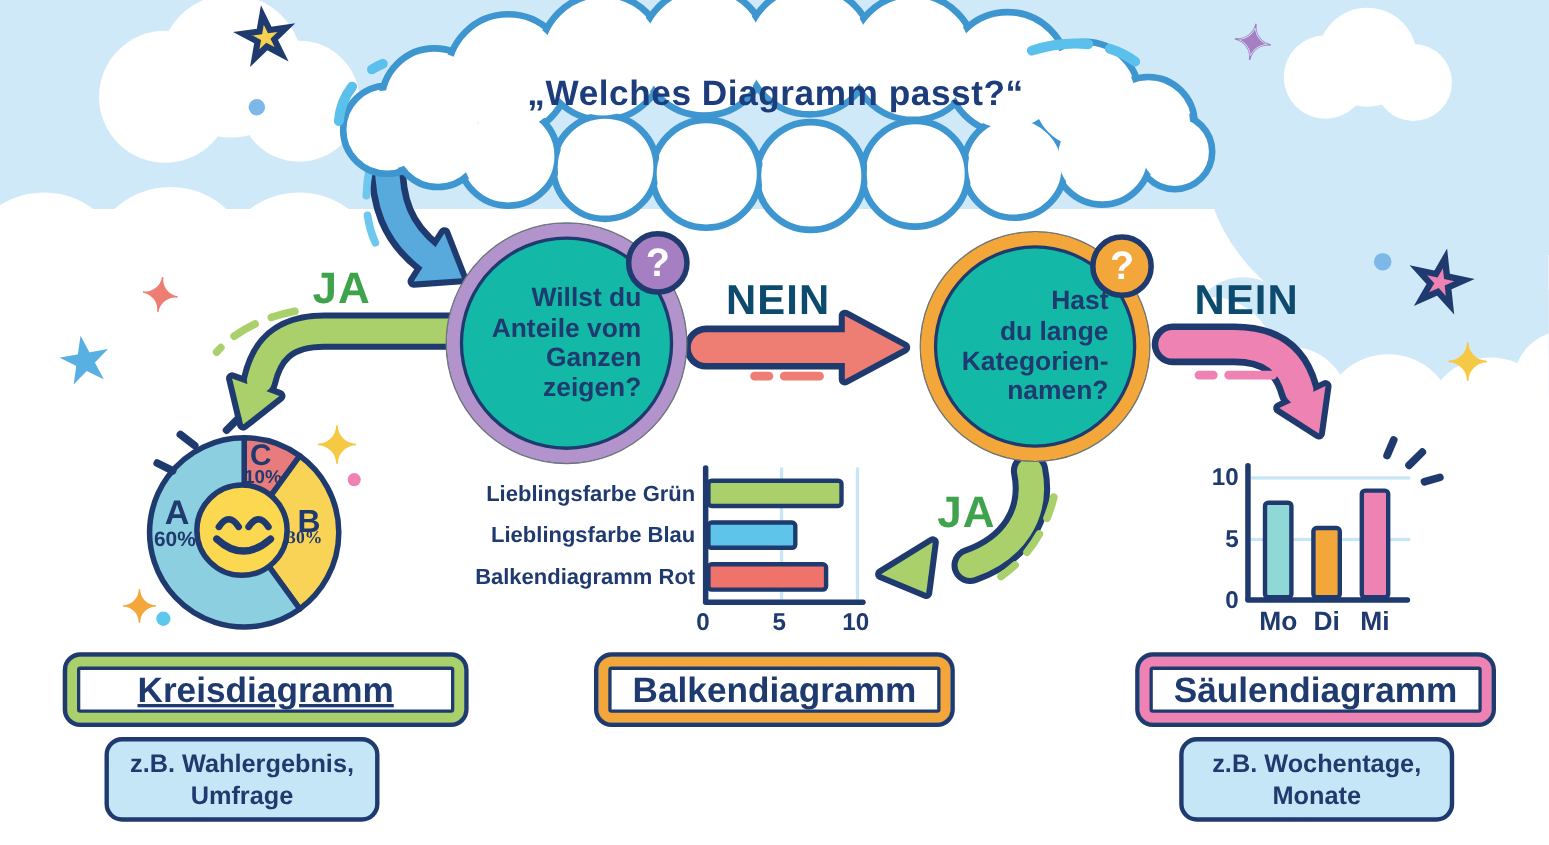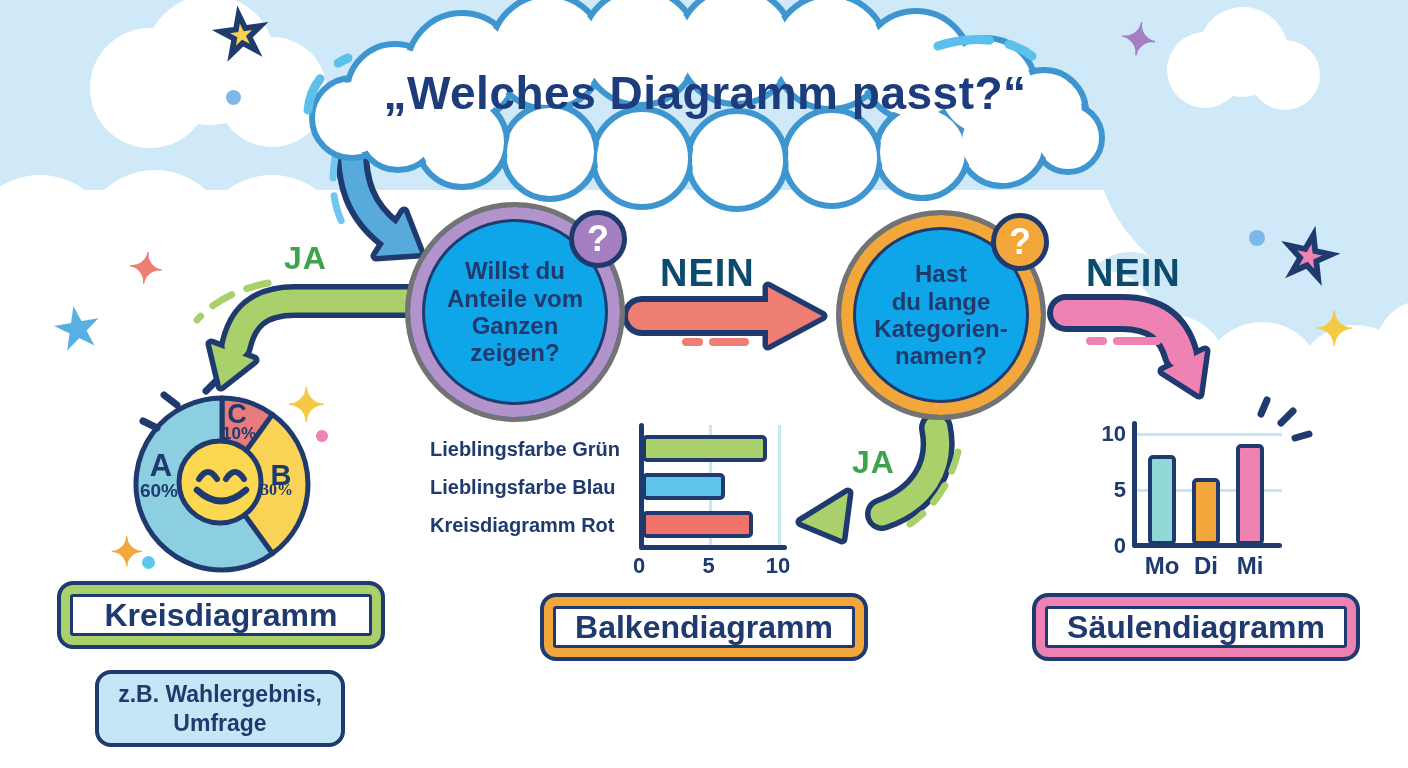--- a/index.html
+++ b/index.html
@@ -9,37 +9,37 @@
            background:#ffffff; font-weight:bold; color:#1f3a6e; }
   .abs  { position:absolute; }
   .circ { position:absolute; border-radius:50%; }
   .sky-part { background:#cfe9f8; z-index:0; }
   .cloud-puff-white { background:#ffffff; z-index:0; }
   .cloud-puff-blue  { background:#cfe9f8; z-index:0; }
   #gfx { position:absolute; left:0; top:0; z-index:1; }
   .spark { position:absolute; z-index:2; line-height:1; font-weight:bold; }
   .dot { position:absolute; border-radius:50%; z-index:2; }
   .ov { position:absolute; z-index:3; }
-  .title { width:750px; text-align:center; font-size:46px; letter-spacing:0.5px;
+  .title { width:750px; text-align:center; font-size:32px; letter-spacing:0.5px;
            color:#1c3c7c; }
-  .yesno { font-size:32px; letter-spacing:1px; }
+  .yesno { font-size:40px; letter-spacing:1px; }
   .ja   { color:#3fa34c; }
   .nein { color:#0c4a6e; font-size:38px; }
-  .qcircle { border-radius:50%; border:5px solid #737373; background:#0ea5e9;
+  .qcircle { border-radius:50%; border:1px solid #737373; background:#14b8a6;
              display:flex; align-items:center; justify-content:center;
-             text-align:center; }
+             text-align:right; }
   .qtext { font-size:24px; line-height:1.14; white-space:pre-line; color:#1f3a6e; }
   .qbadge { border-radius:50%; border:5px solid #1f3a6e; color:#fff;
             display:flex; align-items:center; justify-content:center;
             font-size:36px; width:58px; height:58px; }
   .pielab  { transform:translate(-50%,-50%); text-align:center; color:#1f3a6e; }
   .chart { }
   .axis  { position:absolute; background:#1f3a6e; border-radius:3px; }
   .grid  { position:absolute; background:#c8e6f4; }
-  .hrow-label { position:absolute; left:0; width:202px; 
+  .hrow-label { position:absolute; left:0; width:202px; text-align:right;
                 font-size:20px; color:#1f3a6e; }
   .hbar { position:absolute; border:4px solid #1f3a6e; border-radius:5px; height:27px; }
   .vbar { position:absolute; border:4px solid #1f3a6e; border-radius:5px; width:28px; }
   .tick { position:absolute; font-size:22px; color:#1f3a6e; text-align:center; }
   .vtick { position:absolute; font-size:22px; color:#1f3a6e; text-align:right; width:34px; }
   .vcat { position:absolute; font-size:24px; color:#1f3a6e; text-align:center; width:44px; }
   .namebox { height:68px; border:4px solid #1f3a6e; border-radius:16px; background:#fff;
              display:flex; align-items:center; justify-content:center;
              font-size:32px; color:#1f3a6e; }
   .exbox { top:670px; height:77px; background:#c5e6f6; border:4px solid #1f3a6e;
@@ -232,21 +232,21 @@
   <div class="ov chart" id="hchart" style="left:430px;top:423px;width:370px;height:160px;">
     <div class="grid" style="left:279px;top:2px;width:3px;height:120px;"></div>
     <div class="grid" style="left:348px;top:2px;width:3px;height:120px;"></div>
     <div class="axis" style="left:209px;top:0;width:5px;height:126px;"></div>
     <div class="axis" style="left:209px;top:122px;width:148px;height:5px;"></div>
     <div id="hbar-rows">
         <div class="hrow-label" style="top: 15px;">Lieblingsfarbe Grün</div>
         <div class="hbar" style="top: 12px; left: 212px; width: 125px; background: rgb(169, 208, 107);"></div>
         <div class="hrow-label" style="top: 53px;">Lieblingsfarbe Blau</div>
         <div class="hbar" style="top: 50px; left: 212px; width: 83px; background: rgb(94, 196, 234);"></div>
-        <div class="hrow-label" style="top: 91px;">Kreisdiagramm Rot</div>
+        <div class="hrow-label" style="top: 91px;">Balkendiagramm Rot</div>
         <div class="hbar" style="top: 88px; left: 212px; width: 111px; background: rgb(240, 115, 107);"></div>
       </div>
       <div id="hbar-ticks">
         <div class="tick" style="width: 40px; left: 189px; top: 130px;">0</div>
         <div class="tick" style="width: 40px; left: 258.5px; top: 130px;">5</div>
         <div class="tick" style="width: 40px; left: 328px; top: 130px;">10</div>
       </div>
   </div>
 
   <div class="ov chart" id="vchart" style="left:1090px;top:416px;width:230px;height:180px;">
@@ -262,20 +262,22 @@
       </div>
     <div class="axis" style="left:42px;top:5px;width:5px;height:126px;"></div>
     <div class="axis" style="left:42px;top:127px;width:150px;height:5px;"></div>
     <div id="vbar-ticks">
         <div class="vtick" style="left: 2px; top: 117px;">0</div>
         <div class="vtick" style="left: 2px; top: 61px;">5</div>
         <div class="vtick" style="left: 2px; top: 5px;">10</div>
       </div>
   </div>
 
-  <div class="ov namebox" style="left:57px;top:581px;width:328px;box-shadow:inset 0 0 0 9px #a9d06b, inset 0 0 0 12px #1f3a6e;">Kreisdiagramm</div>
+  <div class="ov namebox" style="left:57px;top:593px;width:369px;box-shadow:inset 0 0 0 9px #a9d06b, inset 0 0 0 12px #1f3a6e;text-decoration:underline;">Kreisdiagramm</div>
   <div class="ov namebox" style="left:540px;top:593px;width:328px;box-shadow:inset 0 0 0 9px #f3a73b, inset 0 0 0 12px #1f3a6e;">Balkendiagramm</div>
   <div class="ov namebox" style="left:1032px;top:593px;width:328px;box-shadow:inset 0 0 0 9px #ee82b2, inset 0 0 0 12px #1f3a6e;">Säulendiagramm</div>
 
   <div class="ov exbox" style="left:95px;width:250px;">z.B. Wahlergebnis,
 Umfrage</div>
+  <div class="ov exbox" style="left:1072px;width:250px;">z.B. Wochentage,
+Monate</div>
 
 </div>
 
 </body></html>

